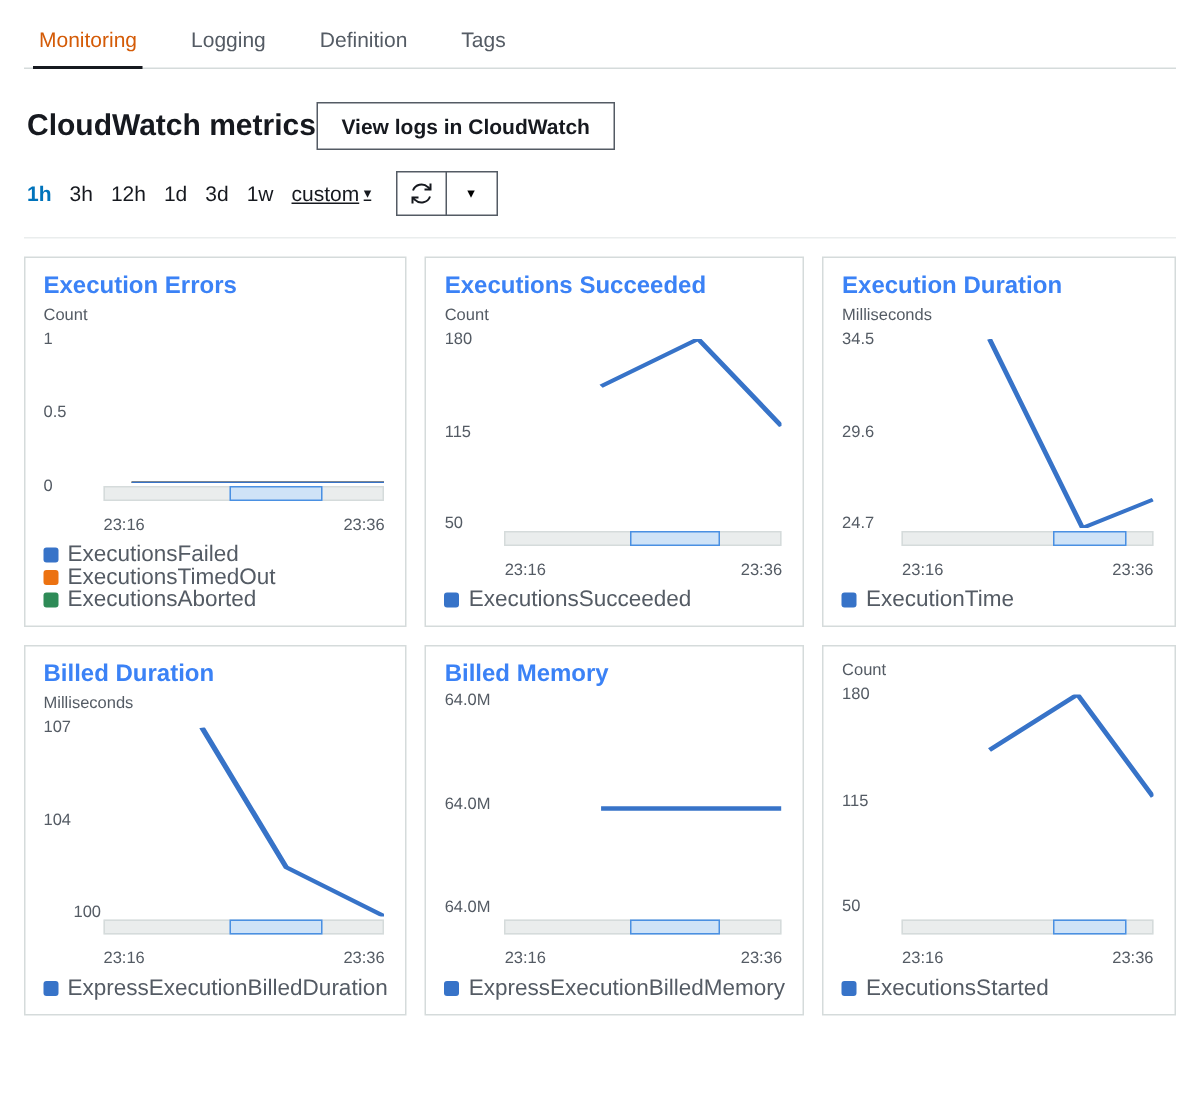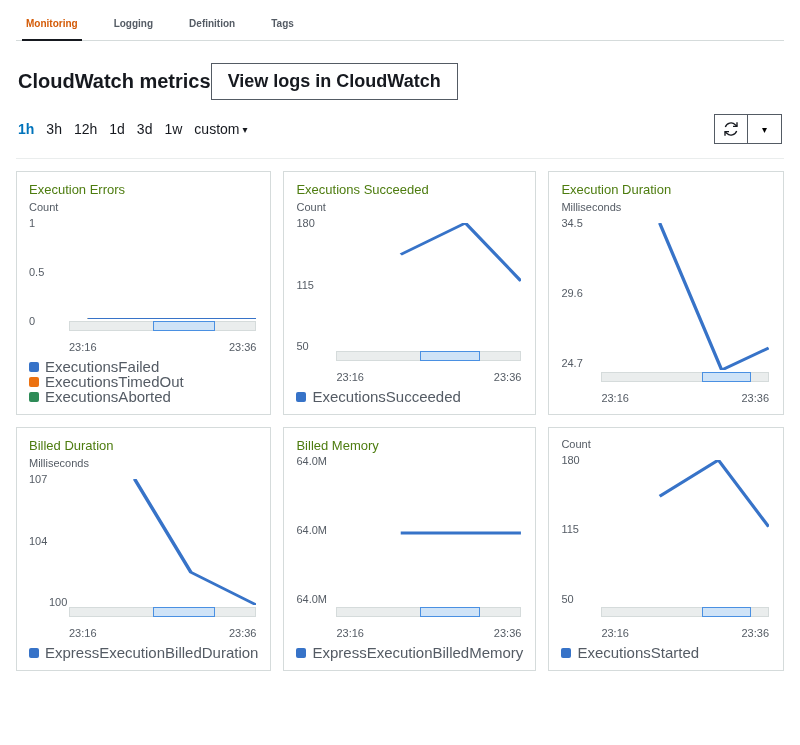--- a/index.html
+++ b/index.html
@@ -14,22 +14,22 @@
   }
   
   .tabs {
     display: flex;
     border-bottom: 1px solid #d5dbdb;
     gap: 28px;
     padding: 0 6px;
   }
   .tab {
     padding: 10px 4px;
-    font-size: 10px;
-    font-weight: 700;
+    font-size: 14px;
+    font-weight: 400;
     color: #545b64;
     cursor: pointer;
   }
   .tab.active {
     color: #d45b07;
     border-bottom: 2px solid #16191f;
     margin-bottom: -1px;
   }
   
   .heading-row {
@@ -39,38 +39,38 @@
     padding: 22px 2px 8px 2px;
   }
   .heading-row h2 {
     font-size: 20px;
     font-weight: 700;
   }
   .btn-outline {
     border: 1px solid #545b64;
     background: #fff;
     color: #16191f;
-    font-size: 18px;
+    font-size: 14px;
     font-weight: 700;
     padding: 7px 16px;
     cursor: pointer;
   }
   
   .range-row {
     display: flex;
-    justify-content: space-between;
+    justify-content: flex-start;
     align-items: center;
     gap: 16px;
     padding: 6px 2px 14px 2px;
     font-size: 14px;
   }
   .range-list { display: flex; gap: 12px; color: #16191f; }
   .range-item { cursor: pointer; }
   .range-item.active { color: #0073bb; font-weight: 700; }
-  .range-custom { display: flex; align-items: center; gap: 3px; cursor: pointer; }
+  .range-custom { display: flex; align-items: center; gap: 3px; cursor: pointer; text-decoration: underline; }
   .btn-group { display: flex; }
   .btn-icon {
     border: 1px solid #545b64;
     background: #fff;
     width: 34px; height: 30px;
     display: flex; align-items: center; justify-content: center;
     cursor: pointer;
   }
   .btn-icon + .btn-icon { border-left: none; }
   hr.sep { border: none; border-top: 1px solid #eaeded; margin: 0 0 12px 0; }
@@ -81,21 +81,21 @@
     grid-template-rows: repeat(2, 1fr);
     gap: 12px;
   }
   .card {
     border: 1px solid #d5dbdb;
     background: #fff;
     padding: 10px 12px 10px 12px;
     display: flex;
     flex-direction: column;
   }
-  .card-title { font-size: 13px; color: #4d7c0f; margin-bottom: 4px; }
+  .card-title { font-size: 16px; color: #3b82f6; margin-bottom: 4px; font-weight: bold; }
   .card-unit { font-size: 11px; color: #545b64; margin-bottom: 6px; }
   .chart {
     position: relative;
     flex: 1;
     min-height: 120px;
   }
   .ytick {
     position: absolute;
     font-size: 11px;
     color: #545b64;
@@ -260,20 +260,26 @@
             <polyline points="35,0 72,100 100,85" fill="none" stroke="#3773c8" stroke-width="2"></polyline>
           </svg></div>
         <div class="scrubber" style="bottom: 8px;">
           <div class="handle" style="left: 60%; width: 30%;"></div>
         </div>
       </div>
       <div class="xticks">
         <span>23:16</span>
         <span>23:36</span>
       </div>
+      <div class="legend">
+        <div class="legend-item">
+          <span class="swatch" style="background: rgb(55, 115, 200);"></span>
+          <span>ExecutionTime</span>
+        </div>
+      </div>
     </div>
     <div class="card">
       <div class="card-title">Billed Duration</div>
       <div class="card-unit">Milliseconds</div>
       <div class="chart">
         <div class="ytick" style="top: calc(0% + 4px);">107</div>
         <div class="ytick" style="top: calc(41% + 4px);">104</div>
         <div class="ytick" style="top: calc(82% + 4px); margin-left: 20px;">100</div>
         <div class="plot"><svg viewBox="0 0 100 100" preserveAspectRatio="none" style="width:100%;height:100%;">
             <polyline points="35,0 65,74 100,100" fill="none" stroke="#3773c8" stroke-width="2"></polyline>

